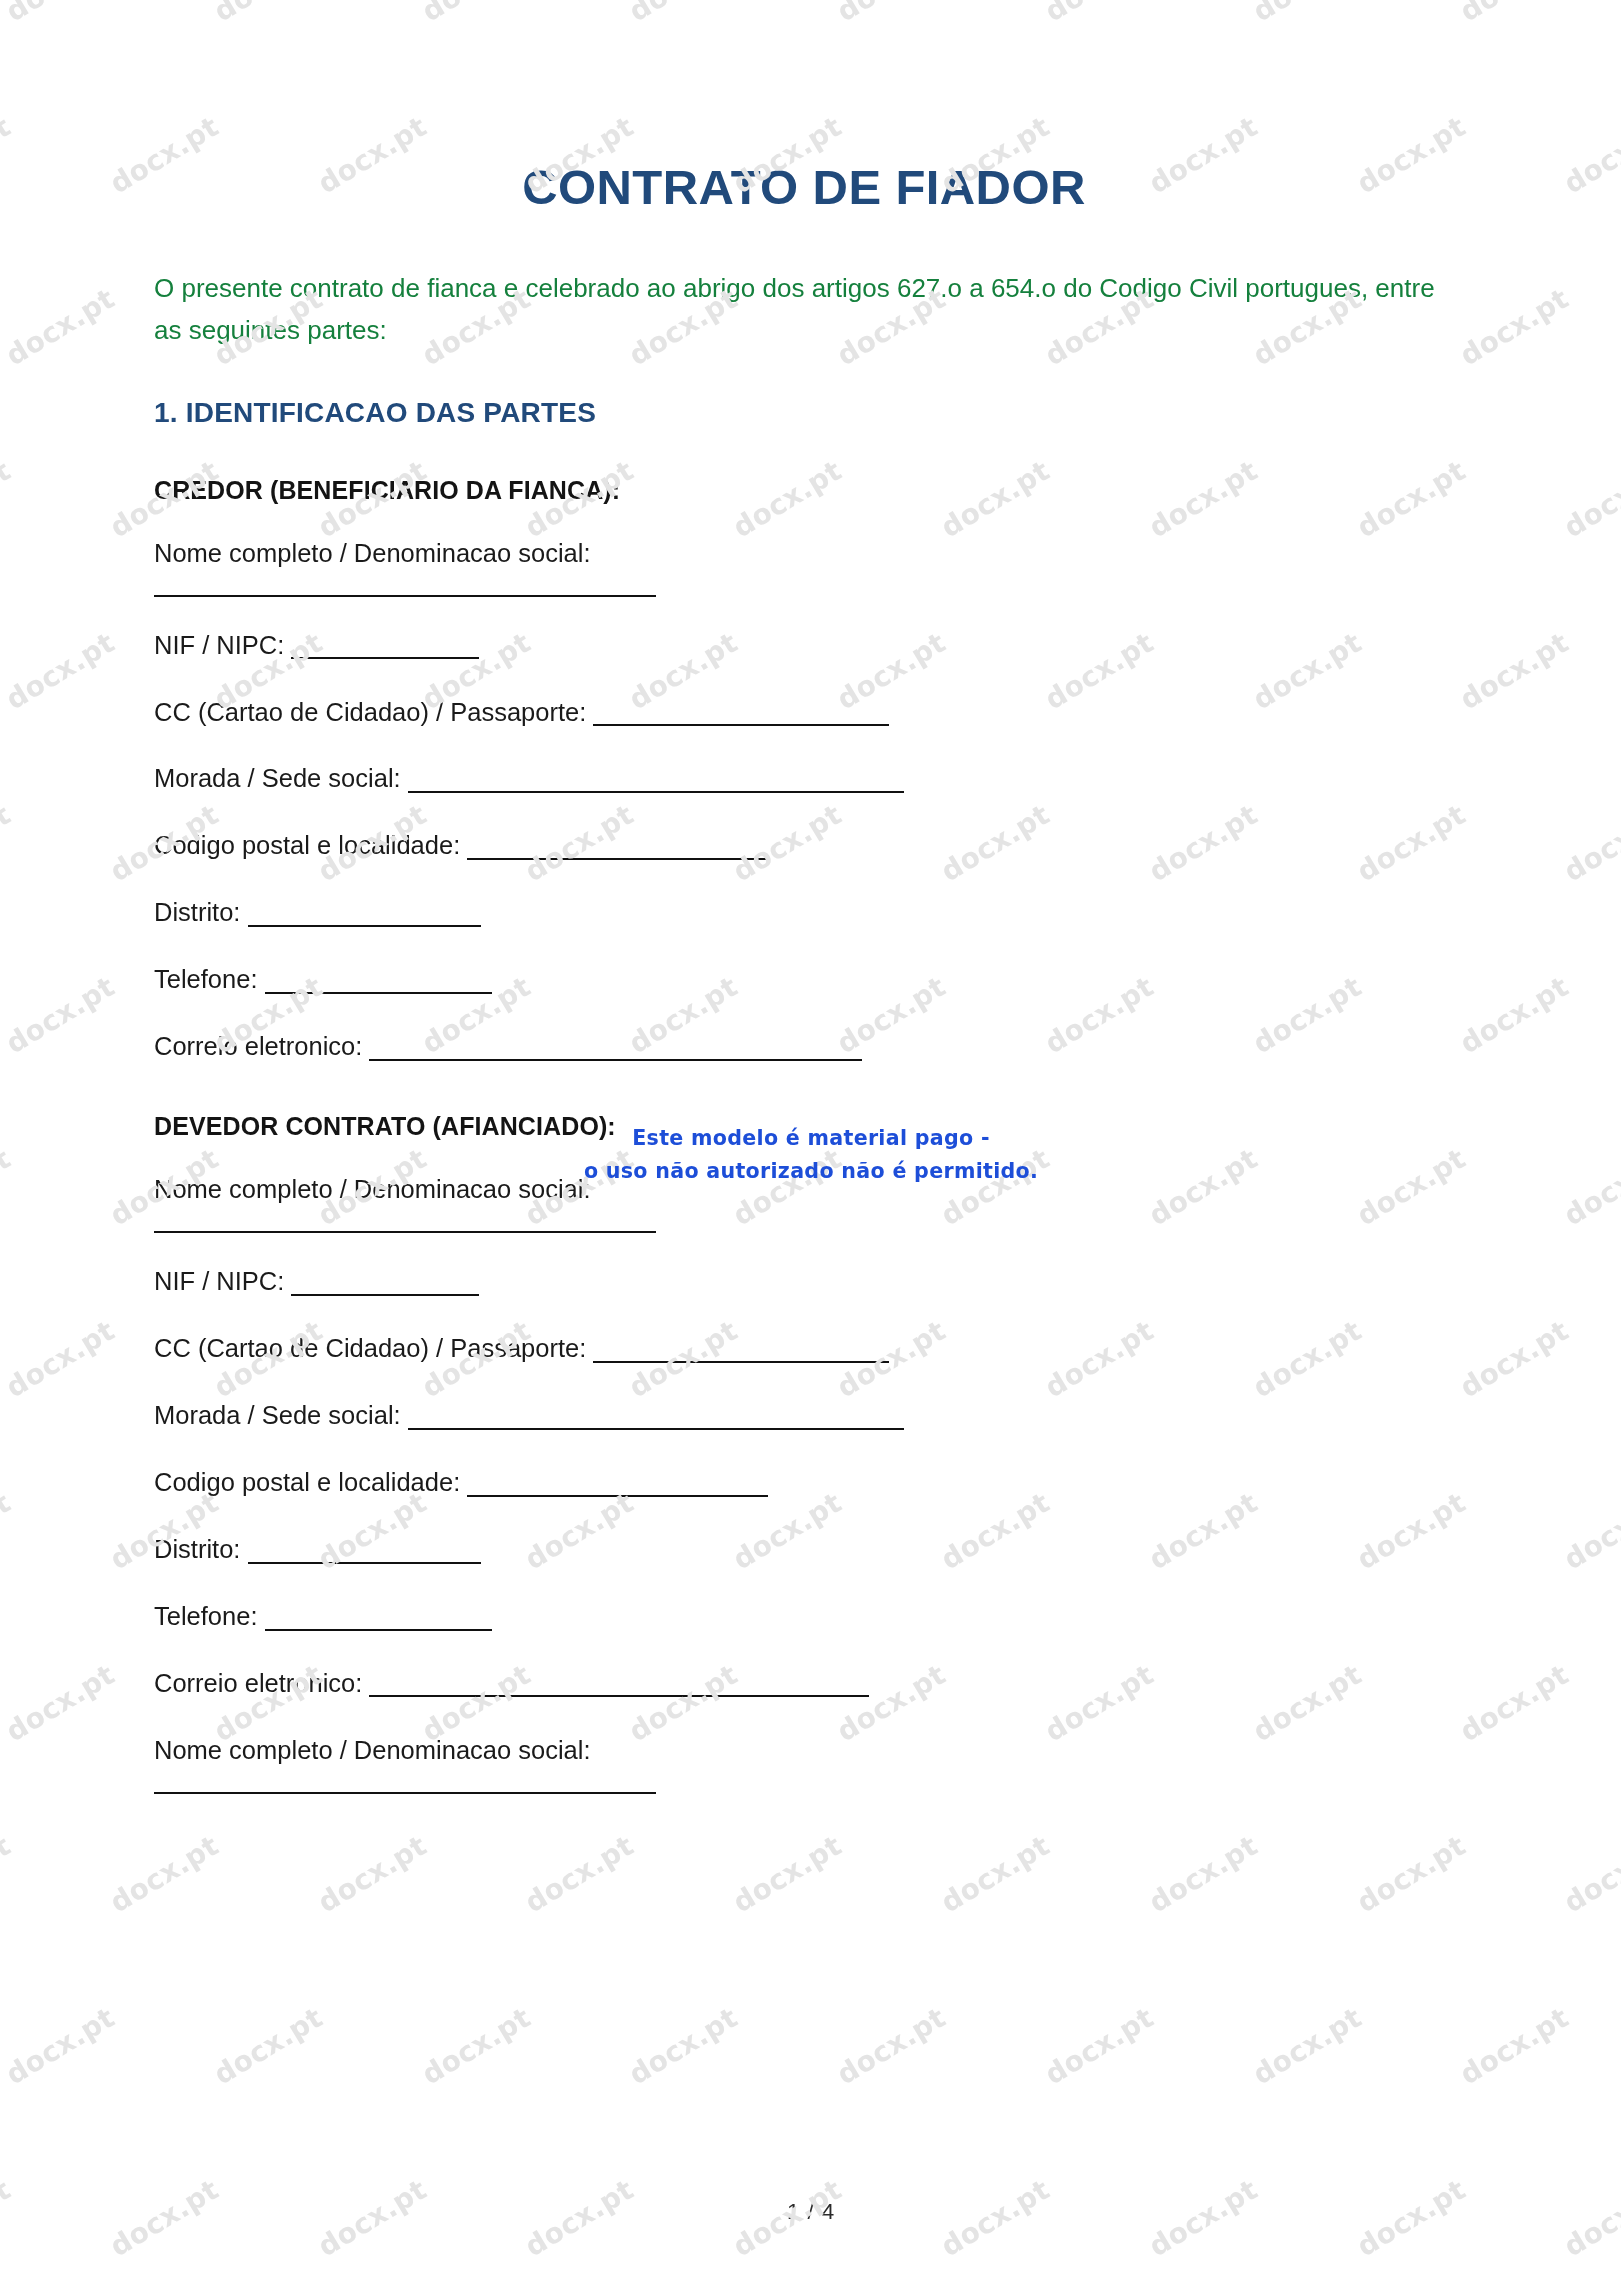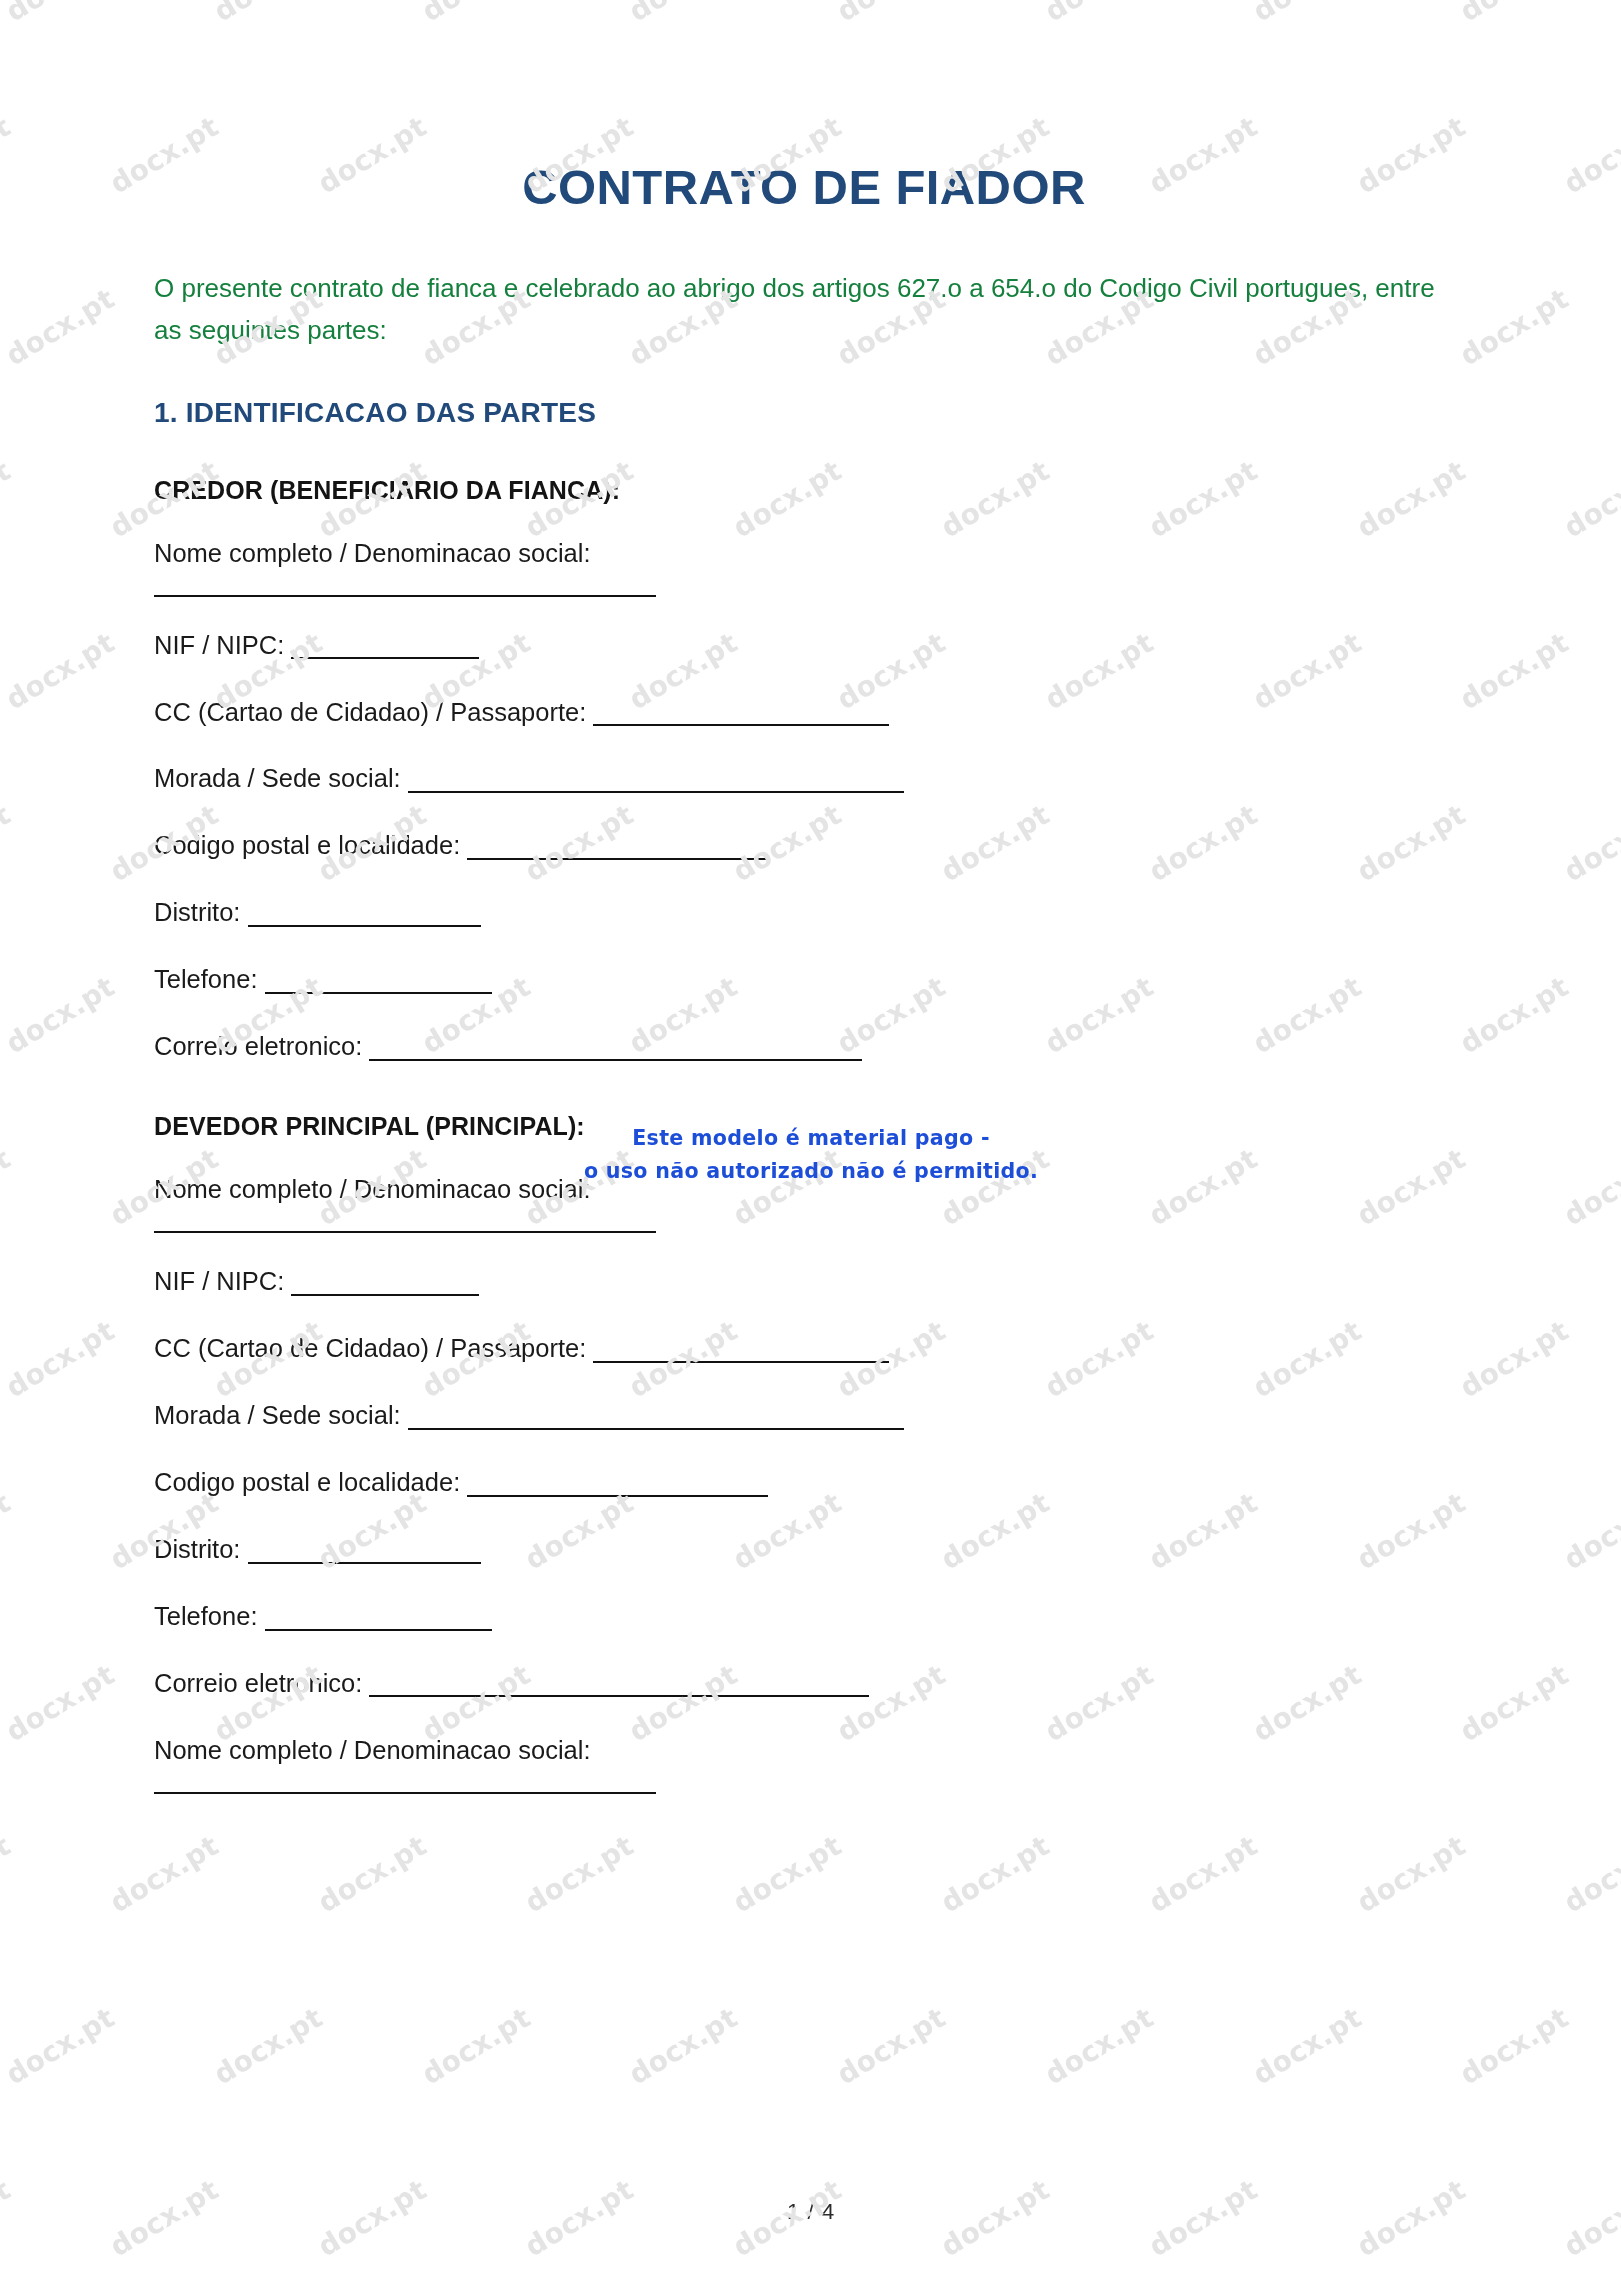--- a/index.html
+++ b/index.html
@@ -291,21 +291,21 @@
     <div id="parties-container">
         <div class="party-heading">CREDOR (BENEFICIARIO DA FIANCA):</div>
         <div class="field wrapline"><span>Nome completo / Denominacao social:</span><span class="rule-block w-name"></span></div>
         <div class="field"><span>NIF / NIPC:</span> <span class="rule w-nif"></span></div>
         <div class="field"><span>CC (Cartao de Cidadao) / Passaporte:</span> <span class="rule w-cc"></span></div>
         <div class="field"><span>Morada / Sede social:</span> <span class="rule w-morada"></span></div>
         <div class="field"><span>Codigo postal e localidade:</span> <span class="rule w-cp"></span></div>
         <div class="field"><span>Distrito:</span> <span class="rule w-distr"></span></div>
         <div class="field"><span>Telefone:</span> <span class="rule w-tel"></span></div>
         <div class="field"><span>Correio eletronico:</span> <span class="rule w-mail1"></span></div>
-        <div class="party-heading">DEVEDOR PRINCIPAL (PRINCIPAL):</div>
+        <div class="party-heading">DEVEDOR CONTRATO (AFIANCIADO):</div>
         <div class="field wrapline"><span>Nome completo / Denominacao social:</span><span class="rule-block w-name"></span></div>
         <div class="field"><span>NIF / NIPC:</span> <span class="rule w-nif"></span></div>
         <div class="field"><span>CC (Cartao de Cidadao) / Passaporte:</span> <span class="rule w-cc"></span></div>
         <div class="field"><span>Morada / Sede social:</span> <span class="rule w-morada"></span></div>
         <div class="field"><span>Codigo postal e localidade:</span> <span class="rule w-cp"></span></div>
         <div class="field"><span>Distrito:</span> <span class="rule w-distr"></span></div>
         <div class="field"><span>Telefone:</span> <span class="rule w-tel"></span></div>
         <div class="field"><span>Correio eletronico:</span> <span class="rule w-mail2"></span></div>
         <div class="field wrapline"><span>Nome completo / Denominacao social:</span><span class="rule-block w-name"></span></div>
       </div>

